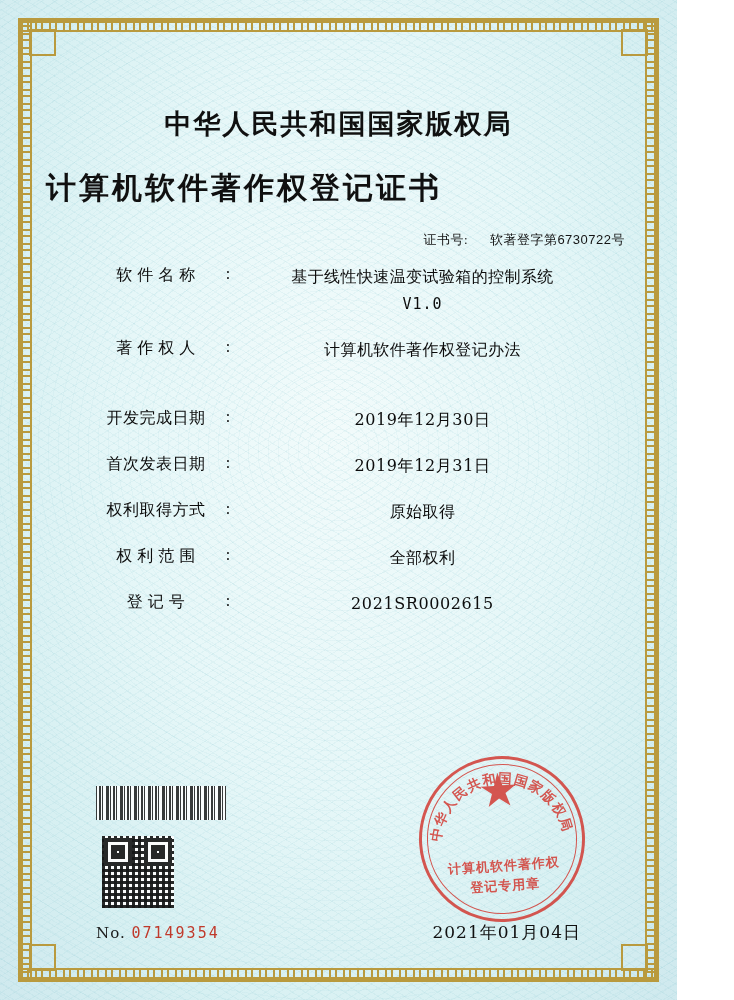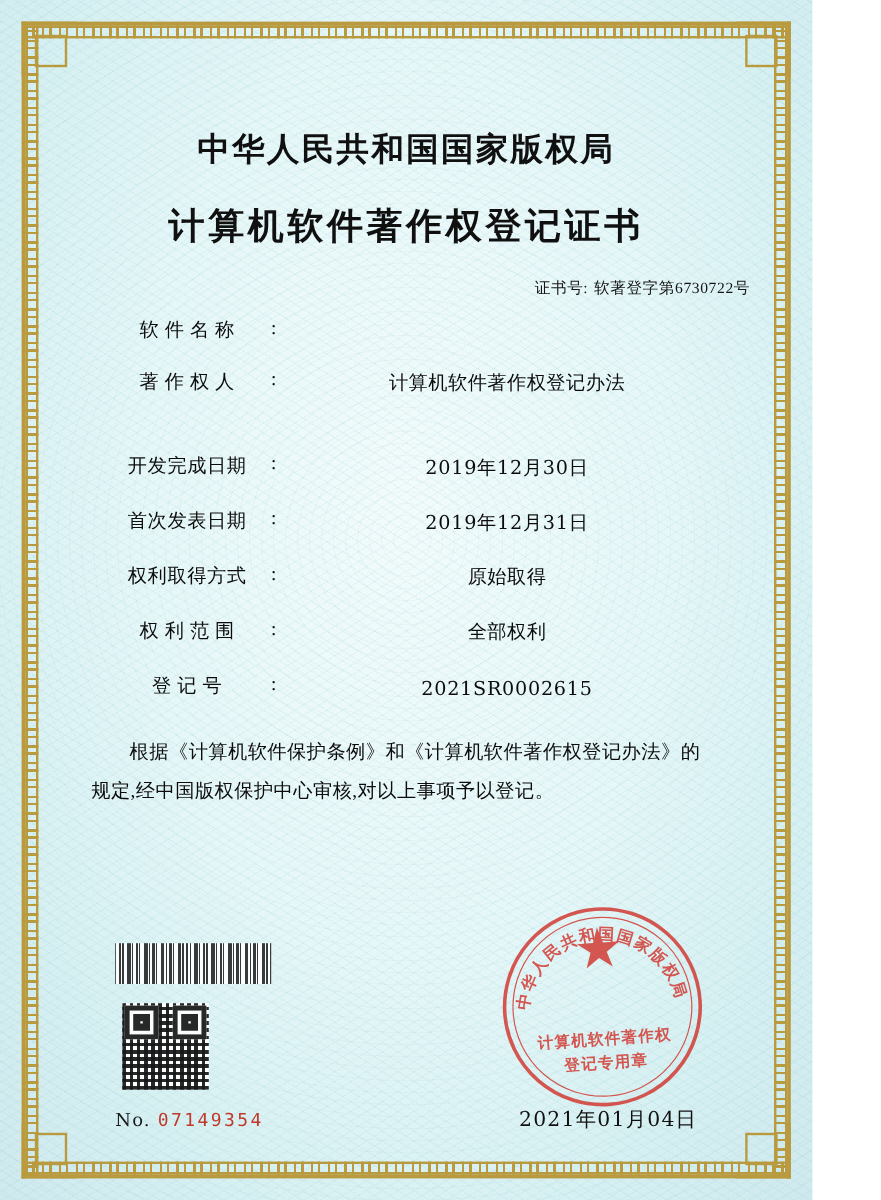--- a/index.html
+++ b/index.html
@@ -114,39 +114,38 @@
   .title-issuer {
     text-align: center;
     font-size: 27px;
     letter-spacing: 2px;
     color: #101010;
     font-weight: bold;
     margin-top: 60px;
     font-family: "DejaVu Serif", "Liberation Serif", serif;
   }
   .title-main {
-    text-align: center;
     font-size: 30px;
     letter-spacing: 3px;
     color: #101010;
     font-weight: bold;
     margin-top: 26px;
     font-family: "DejaVu Serif", "Liberation Serif", serif;
   }
 
   .cert-no-row {
     margin-top: 22px;
     text-align: right;
     padding-right: 6px;
     font-size: 13px;
     color: #141414;
     letter-spacing: 0.5px;
   }
-  .cert-no-row .lbl { margin-right: 1px; }
-  .cert-no-row .val { font-family: Liberation Serif, serif; }
+  .cert-no-row .lbl { margin-right: 18px; }
+  .cert-no-row .val { font-family: Liberation Sans, sans-serif; }
 
   .fields {
     margin-top: 16px;
     padding-left: 44px;
     padding-right: 20px;
   }
   .field-row {
     display: flex;
     align-items: flex-start;
     margin-bottom: 22px;
@@ -340,20 +339,24 @@
     <div class="cert-no-row">
       <span class="lbl">证书号:</span>
       <span class="val">软著登字第6730722号</span>
     </div>
 
     <div class="fields">
 
       <div class="field-row">
         <div class="field-label">软 件 名 称</div>
         <div class="field-colon">:</div>
+        <div class="field-value">
+          <span>基于线性快速温变试验箱的控制系统</span>
+          <span class="ver">V1.0</span>
+        </div>
       </div>
 
       <div class="field-row" style="margin-top:18px;">
         <div class="field-label">著 作 权 人</div>
         <div class="field-colon">:</div>
         <div class="field-value">计算机软件著作权登记办法</div>
       </div>
 
       <div class="gap-big"></div>
 
@@ -382,24 +385,20 @@
       </div>
 
       <div class="field-row">
         <div class="field-label">登 记 号</div>
         <div class="field-colon">:</div>
         <div class="field-value mono">2021SR0002615</div>
       </div>
 
     </div>
 
-    <div class="statement">
-      <p class="indent">根据《计算机软件保护条例》和《计算机软件著作权登记办法》的</p>
-      <p>规定,经中国版权保护中心审核,对以上事项予以登记。</p>
-    </div>
 
   </div>
 
   <div class="codes">
     <div class="barcode"></div>
     <div class="qr"></div>
   </div>
 
   <div class="serial">
     <span>No.</span>

